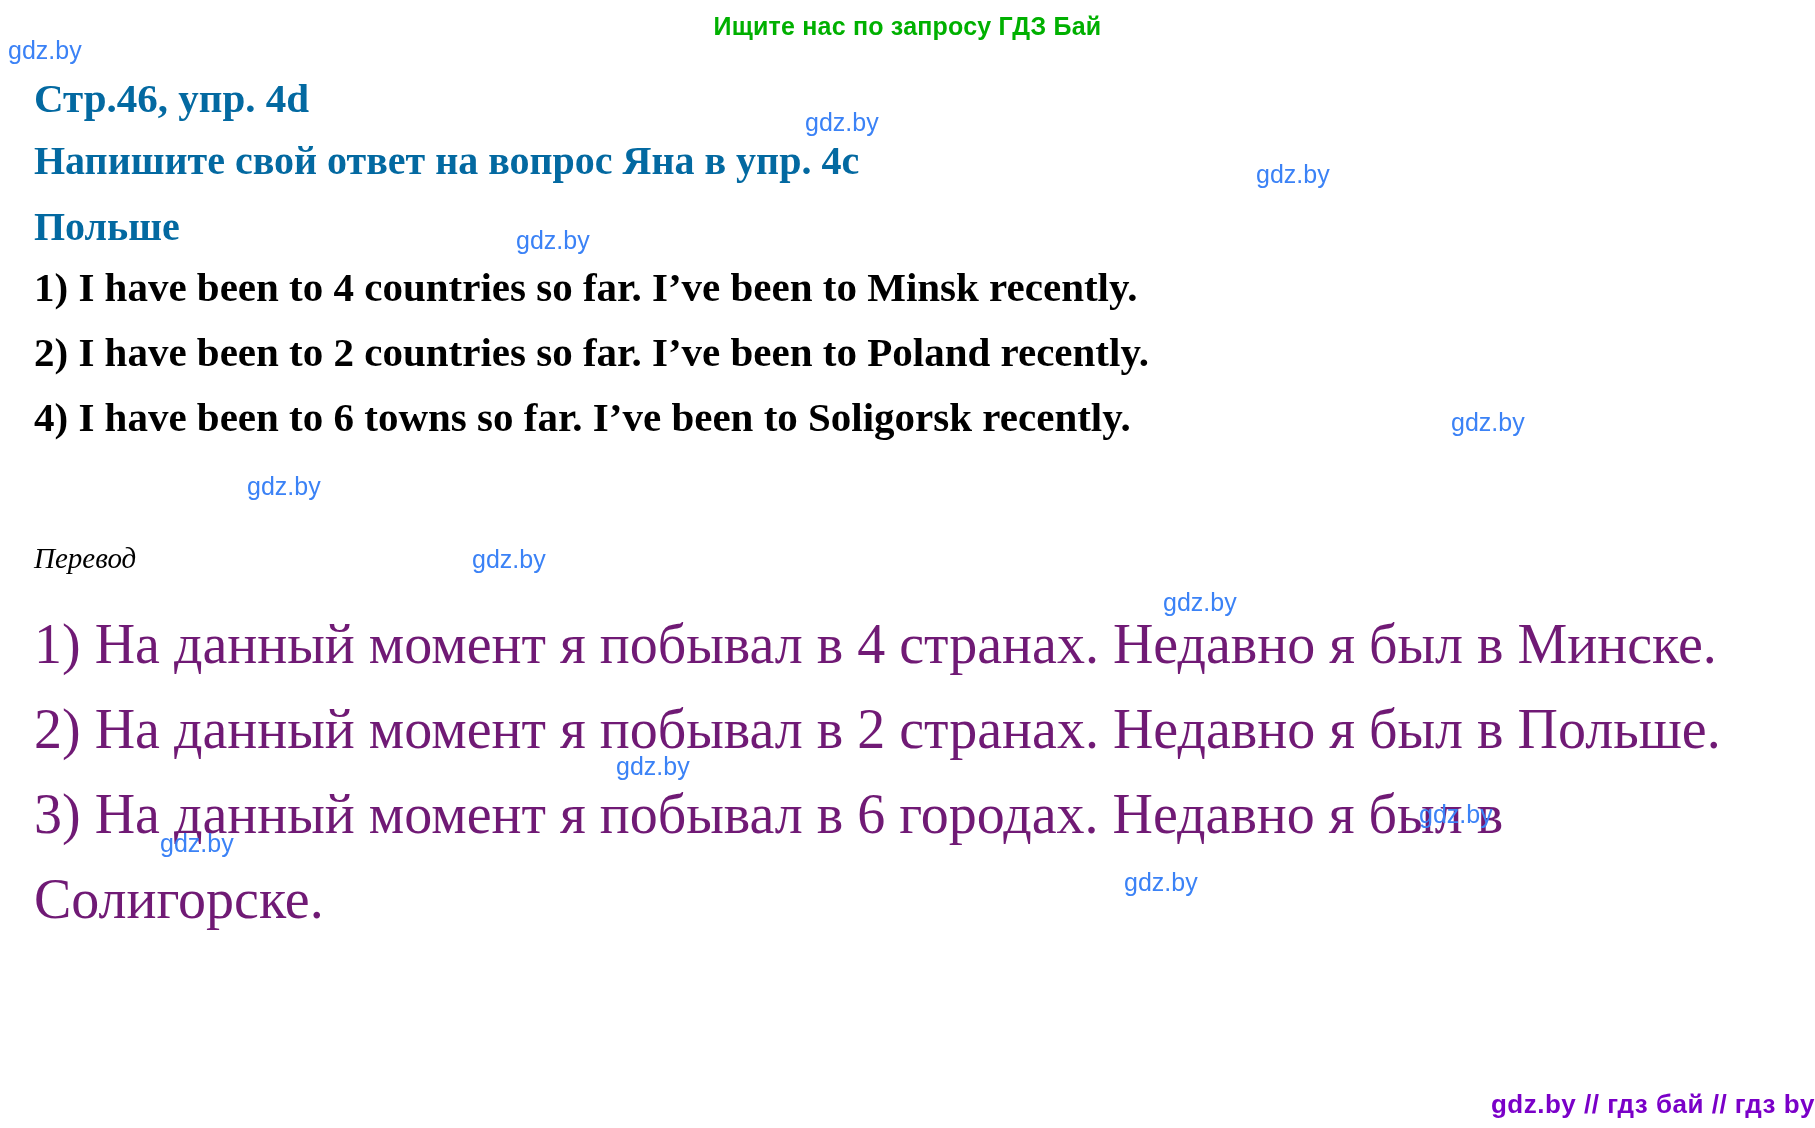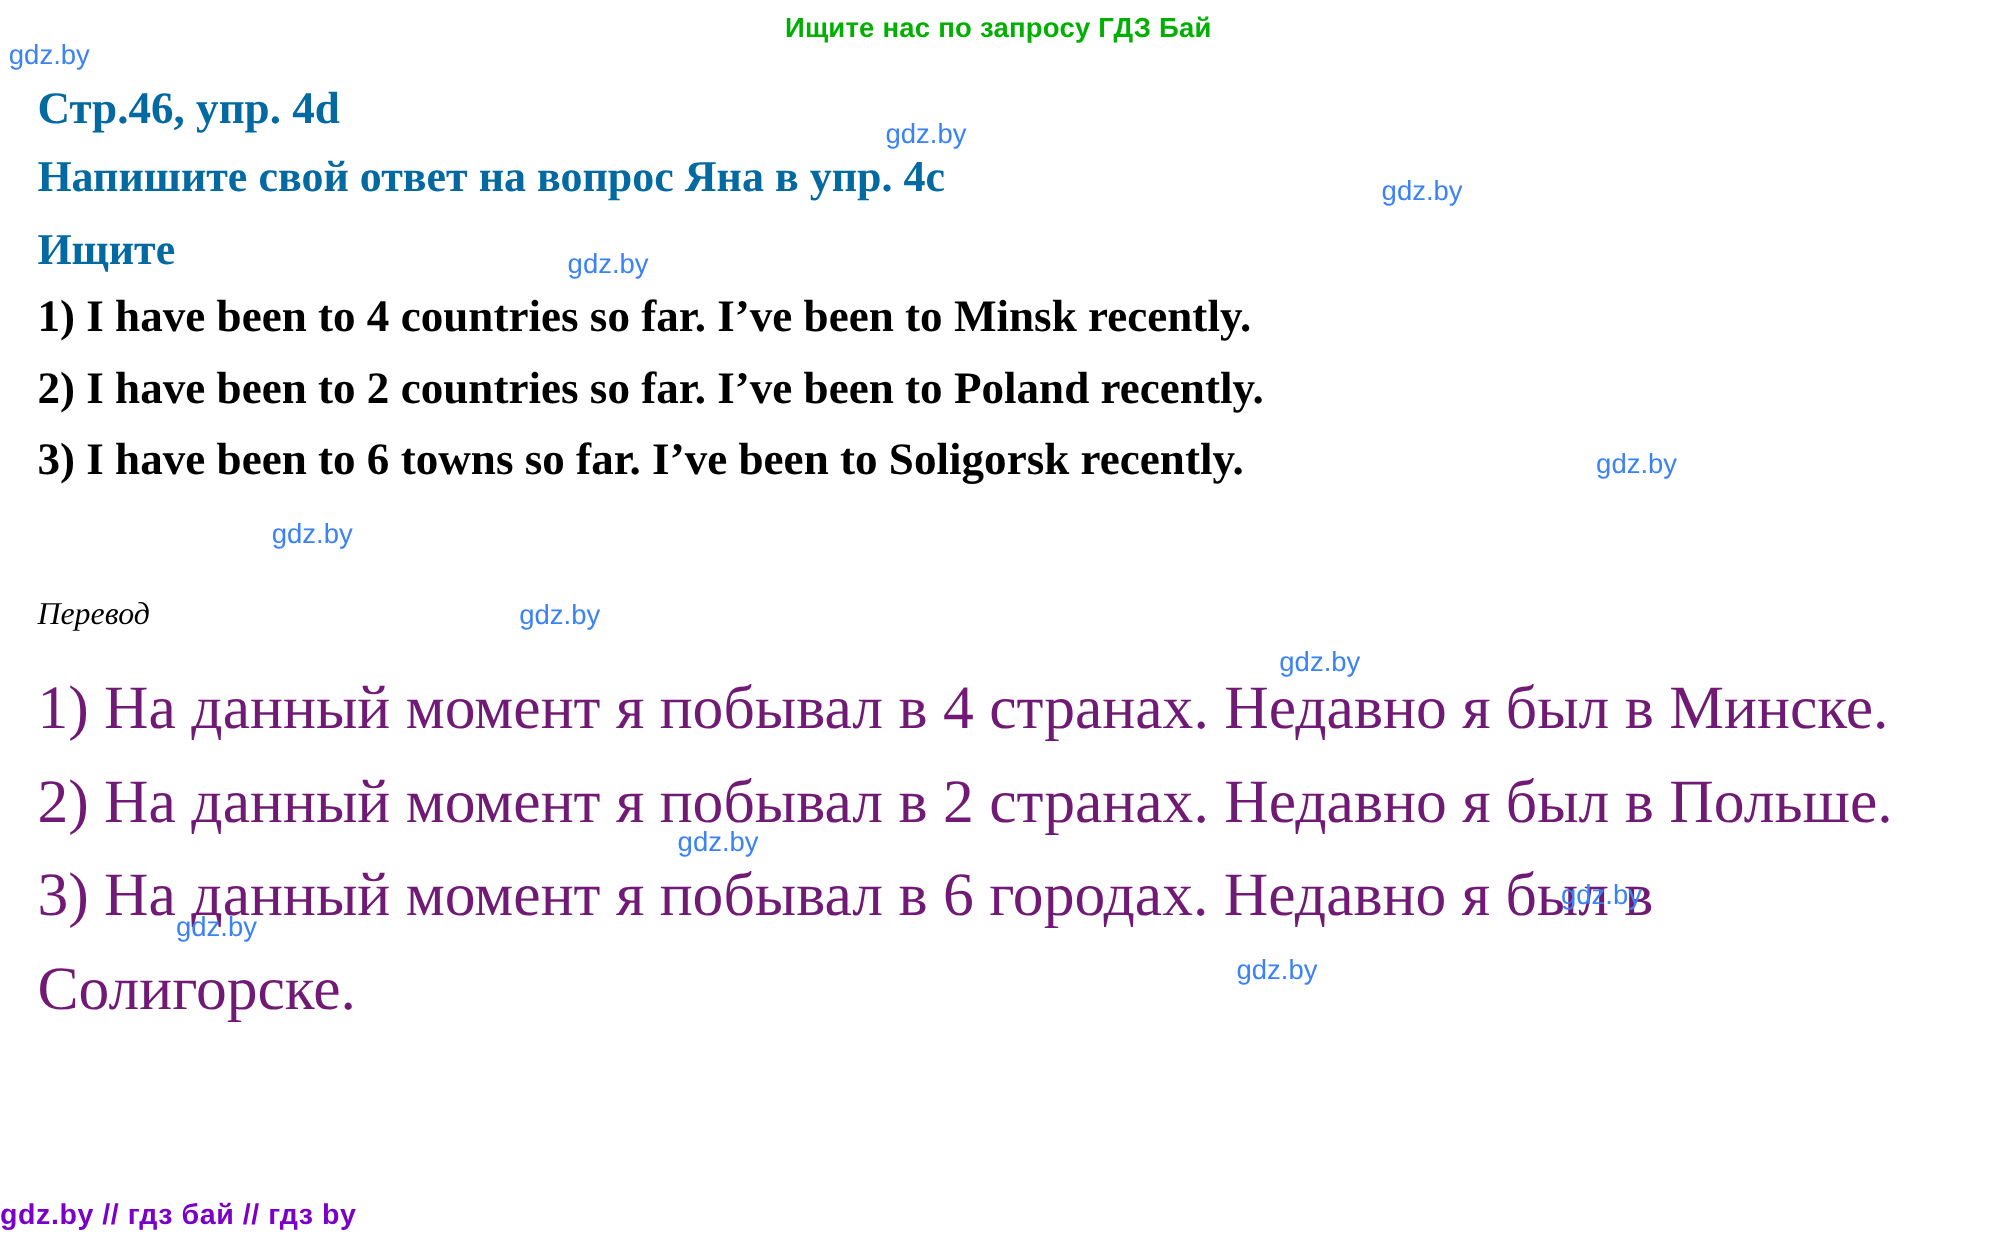--- a/index.html
+++ b/index.html
@@ -92,45 +92,45 @@
     font-size: 56px;
     line-height: 1.52;
     color: #701a75;
   }
 
   #footer {
     position: absolute;
     bottom: 8px;
     left: 0;
     width: 100%;
-    text-align: left;
+    text-align: right;
     color: #7a00c8;
     font-family: "Liberation Sans", sans-serif;
     font-size: 26px;
     font-weight: bold;
     letter-spacing: 0.5px;
   }
 </style>
 </head>
 <body>
 
 <div id="top-banner">Ищите нас по запросу ГДЗ Бай</div>
 
 <div id="content">
 
   <div class="heading" id="title-line">Стр.46, упр. 4d</div>
 
   <div class="heading" id="task-line">Напишите свой ответ на вопрос Яна в упр. 4c</div>
 
-  <div class="heading" id="answer-label">Ищите</div>
+  <div class="heading" id="answer-label">Польше</div>
 
   <div>
     <div class="answer-item">1) I have been to 4 countries so far. I’ve been to Minsk recently.</div>
     <div class="answer-item">2) I have been to 2 countries so far. I’ve been to Poland recently.</div>
-    <div class="answer-item">3) I have been to 6 towns so far. I’ve been to Soligorsk recently.</div>
+    <div class="answer-item">4) I have been to 6 towns so far. I’ve been to Soligorsk recently.</div>
   </div>
 
   <div id="translation-block">
     <div class="trans-heading">Перевод</div>
     <div class="trans-item">1) На данный момент я побывал в 4 странах. Недавно я был в Минске.</div>
     <div class="trans-item">2) На данный момент я побывал в 2 странах. Недавно я был в Польше.</div>
     <div class="trans-item">3) На данный момент я побывал в 6 городах. Недавно я был в Солигорске.</div>
   </div>
 
 </div>

